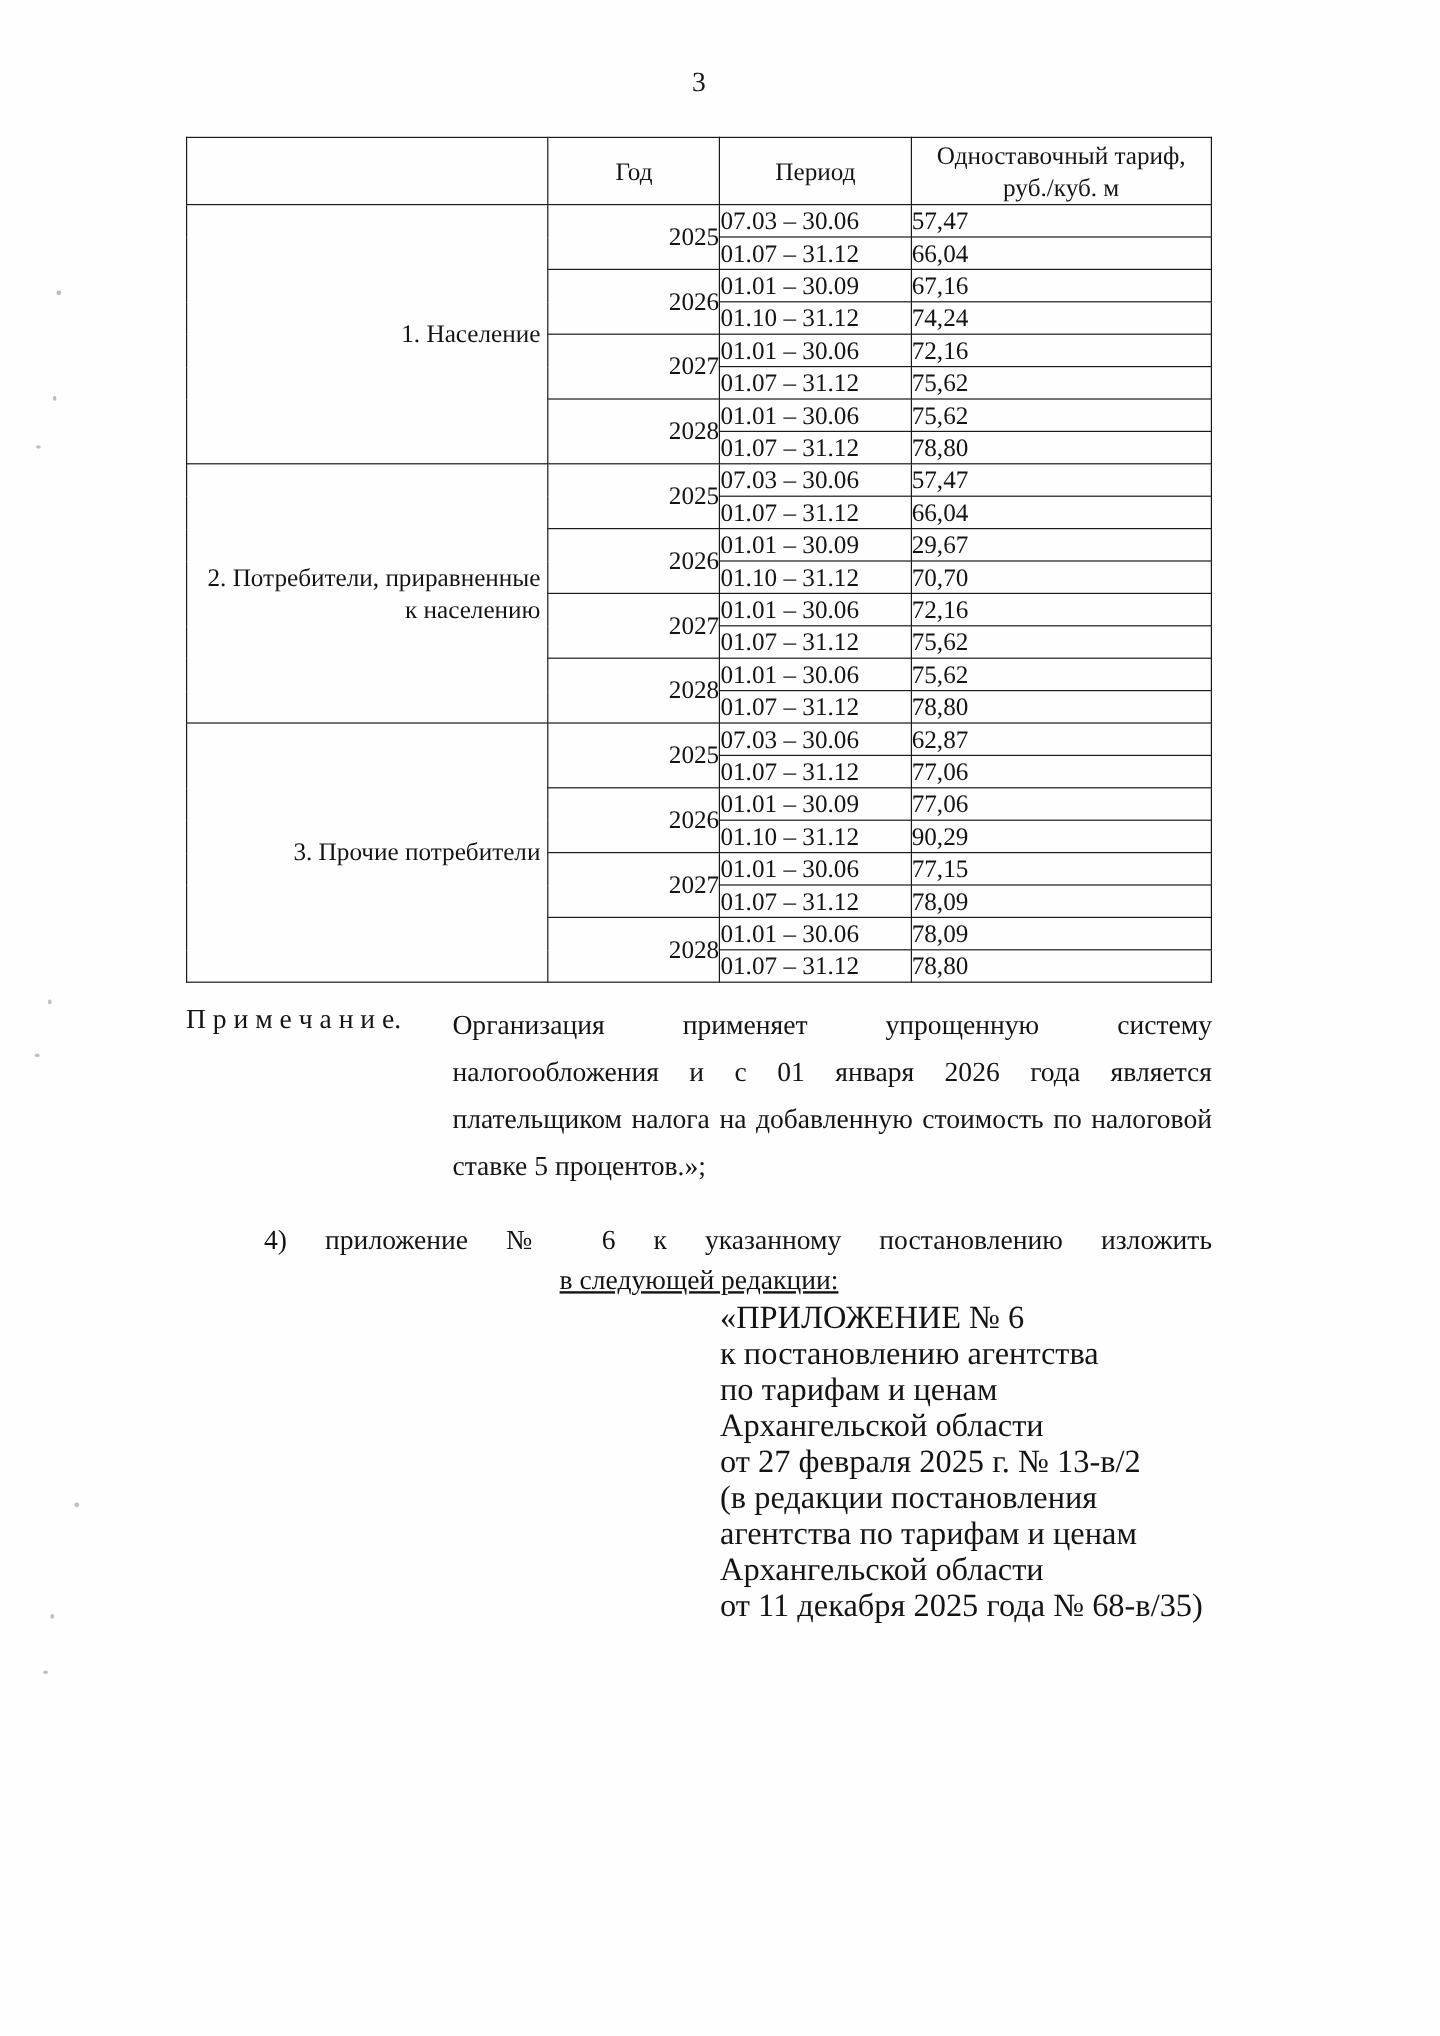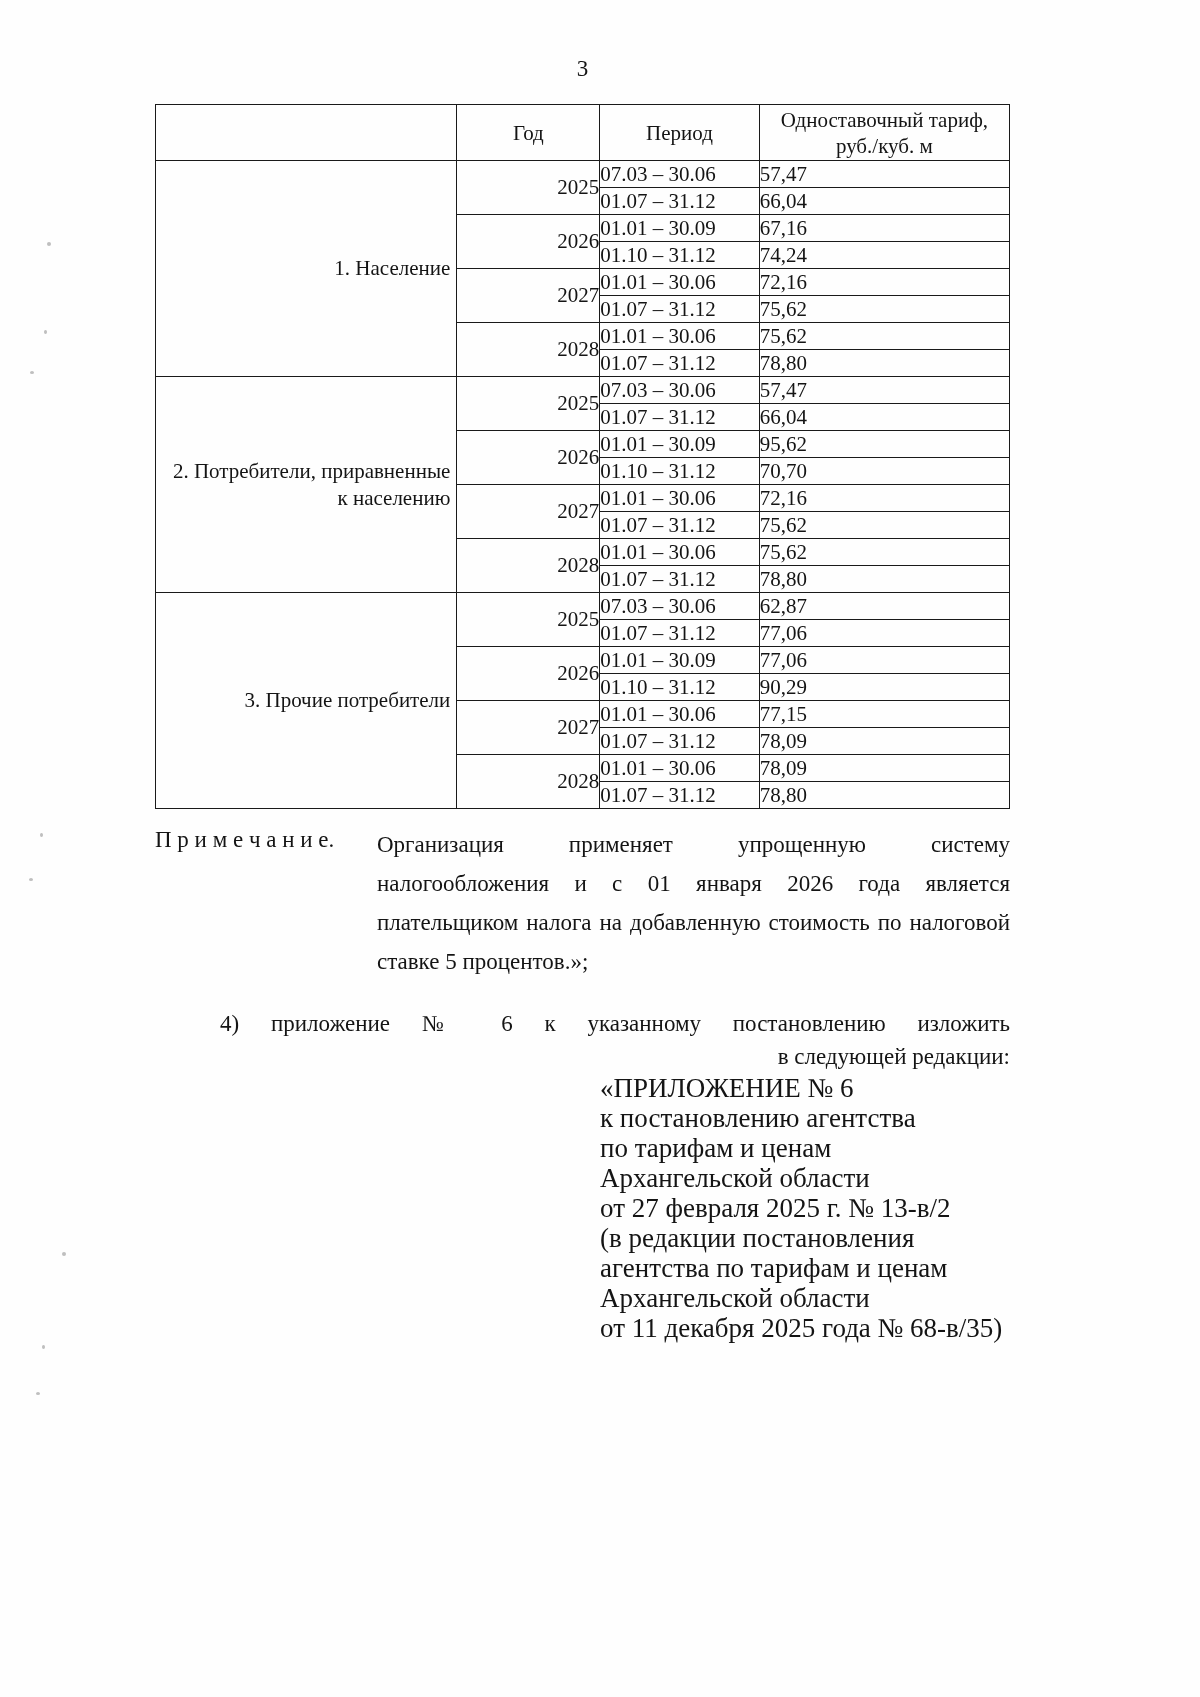--- a/index.html
+++ b/index.html
@@ -15,21 +15,21 @@
     overflow: hidden;
   }
   .page-number {
     text-align: center;
     font-size: 23px;
     width: 855px;
   }
   table.tariff {
     border-collapse: collapse;
     width: 855px;
-    margin-top: 22px;
+    margin-top: 32px;
     table-layout: fixed;
   }
   table.tariff th, table.tariff td {
     border: 1px solid #1a1a1a;
     font-weight: normal;
     font-size: 21px;
     vertical-align: middle;
   }
   th.cat-col    { width: 295px; }
   th.year-col   { width: 140px; }
@@ -71,21 +71,21 @@
     margin-top: 26px;
     font-size: 23px;
     line-height: 33px;
     width: 855px;
   }
   .para-line1 {
     text-align: justify;
     text-align-last: justify;
     text-indent: 65px;
   }
-  .para-line2 { text-align: right; }
+  .para-line2 { text-align: center; text-decoration: underline; }
   .appendix {
     margin-left: auto;
     width: 410px;
     text-align: left;
     font-size: 27px;
     line-height: 30px;
     white-space: pre-line;
   }
   .speck {
     position: absolute;
@@ -155,21 +155,21 @@
           <td class="period-cell">07.03 – 30.06</td>
           <td class="tariff-cell">57,47</td>
         </tr>
         <tr>
           <td class="period-cell">01.07 – 31.12</td>
           <td class="tariff-cell">66,04</td>
         </tr>
         <tr>
           <td rowspan="2" class="year-cell">2026</td>
           <td class="period-cell">01.01 – 30.09</td>
-          <td class="tariff-cell">95,62</td>
+          <td class="tariff-cell">29,67</td>
         </tr>
         <tr>
           <td class="period-cell">01.10 – 31.12</td>
           <td class="tariff-cell">70,70</td>
         </tr>
         <tr>
           <td rowspan="2" class="year-cell">2027</td>
           <td class="period-cell">01.01 – 30.06</td>
           <td class="tariff-cell">72,16</td>
         </tr>

